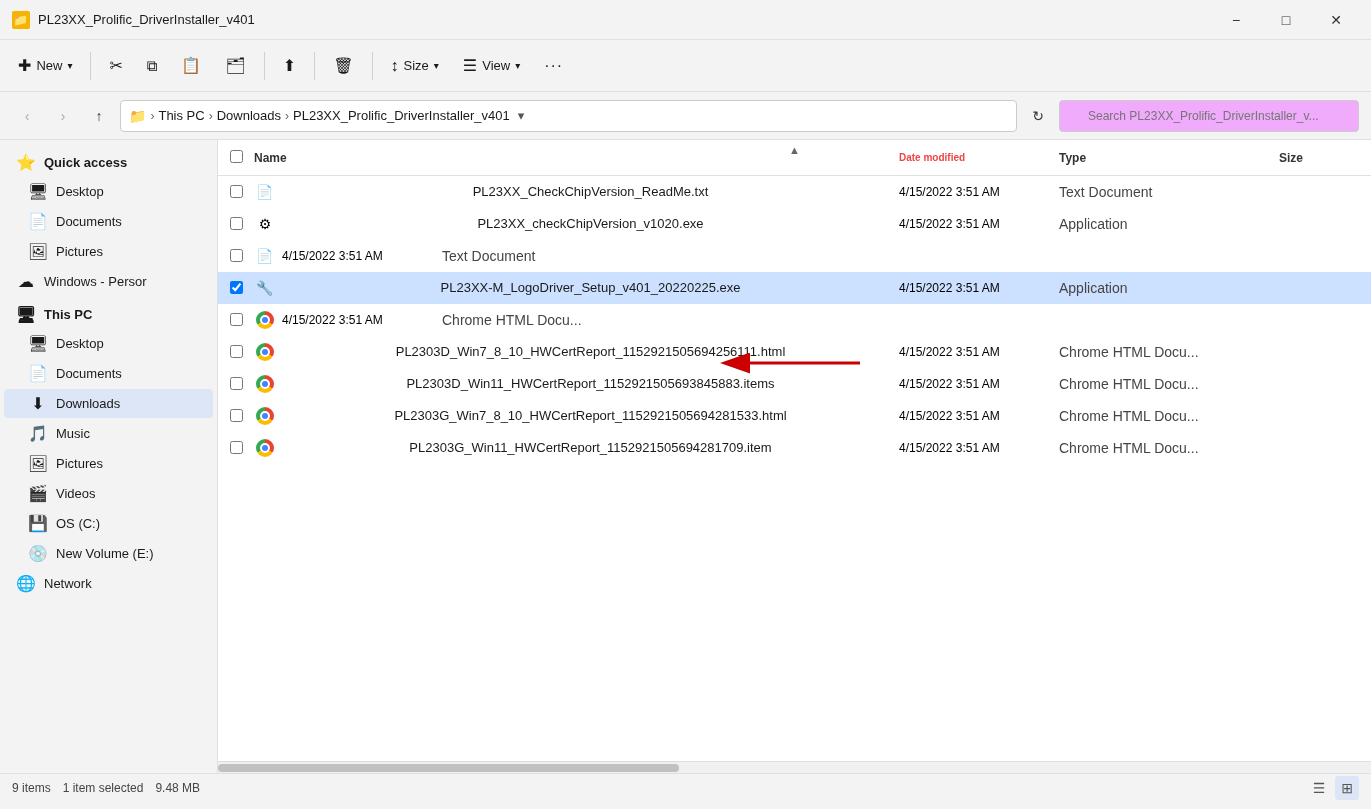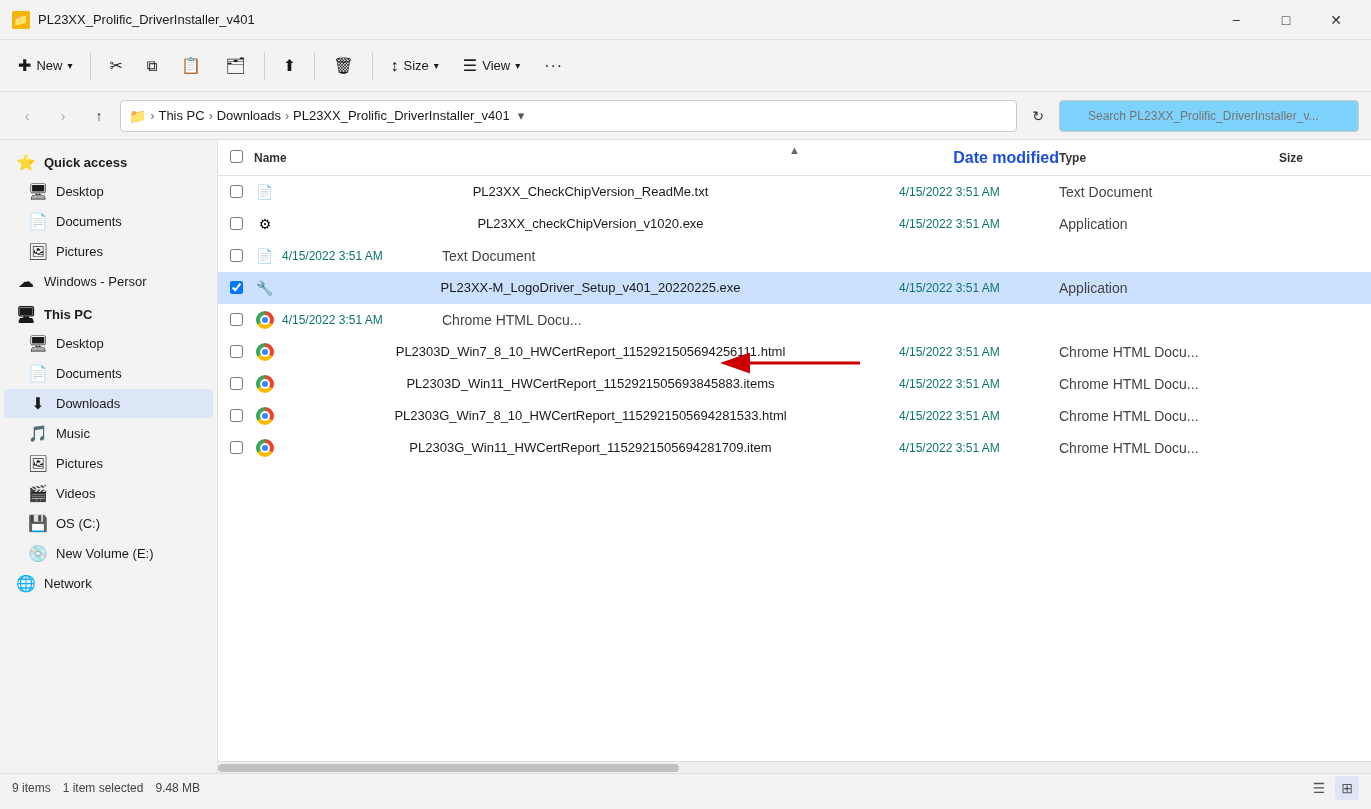--- a/index.html
+++ b/index.html
@@ -92,21 +92,21 @@
       border: none; background: transparent;
       cursor: pointer; border-radius: 4px;
       display: flex; align-items: center; justify-content: center;
       font-size: 14px; color: #333;
     }
     .search-bar {
       width: 300px; height: 32px;
       border: 1px solid #ccc; border-radius: 4px;
       padding: 0 8px 0 28px;
       font-size: 12px; color: #555;
-      background: #7dd3fc;
+      background: #f0abfc;
       position: relative;
     }
     .search-wrapper { position: relative; display: flex; align-items: center; }
     .search-icon-abs {
       position: absolute; left: 8px; color: #666; font-size: 13px; pointer-events: none;
     }
 
     
     .main {
       display: flex;
@@ -149,21 +149,21 @@
       display: flex;
       align-items: center;
       height: 36px;
       border-bottom: 1px solid #e0e0e0;
       padding: 0 12px;
       background: white;
       position: relative;
     }
     .col-header-checkbox { width: 24px; flex-shrink: 0; }
     .col-header-name { flex: 1; font-size: 12px; color: #333; font-weight: 600; cursor: pointer; display: flex; align-items: flex-end; gap: 4px; }
-    .col-header-date { width: 160px; font-size: 16px; color: #1d4ed8; font-weight: 600; cursor: pointer; text-align: right; }
+    .col-header-date { width: 160px; font-size: 10px; color: #ef4444; font-weight: 600; cursor: pointer; }
     .col-header-type { width: 220px; font-size: 12px; color: #333; font-weight: 600; cursor: pointer; }
     .col-header-size { width: 80px; font-size: 12px; color: #333; font-weight: 600; cursor: pointer; }
 
     
     .file-list {
       flex: 1;
       overflow-y: auto;
     }
     .file-row {
       display: flex;
@@ -171,21 +171,21 @@
       height: 32px;
       padding: 0 12px;
       cursor: pointer;
       border-bottom: 1px solid transparent;
     }
     .file-row.selected { background: #cce0ff; }
     .file-checkbox { width: 24px; flex-shrink: 0; display: flex; align-items: center; }
     .file-checkbox input { cursor: pointer; }
     .file-icon { width: 22px; flex-shrink: 0; font-size: 16px; margin-right: 6px; display: flex; align-items: center; justify-content: center; }
     .file-name { flex: 1; font-size: 13px; color: #1a1a1a; white-space: nowrap; overflow: hidden; text-overflow: ellipsis; text-align: center; }
-    .file-date { width: 160px; font-size: 12px; color: #0f766e; }
+    .file-date { width: 160px; font-size: 12px; color: #000000; }
     .file-type { width: 220px; font-size: 14px; color: #444; white-space: nowrap; overflow: hidden; text-overflow: ellipsis; }
     .file-size { width: 80px; font-size: 12px; color: #444; text-align: right; }
 
     
     .statusbar {
       height: 28px;
       background: #f3f3f3;
       border-top: 1px solid #e0e0e0;
       display: flex;
       align-items: center;

